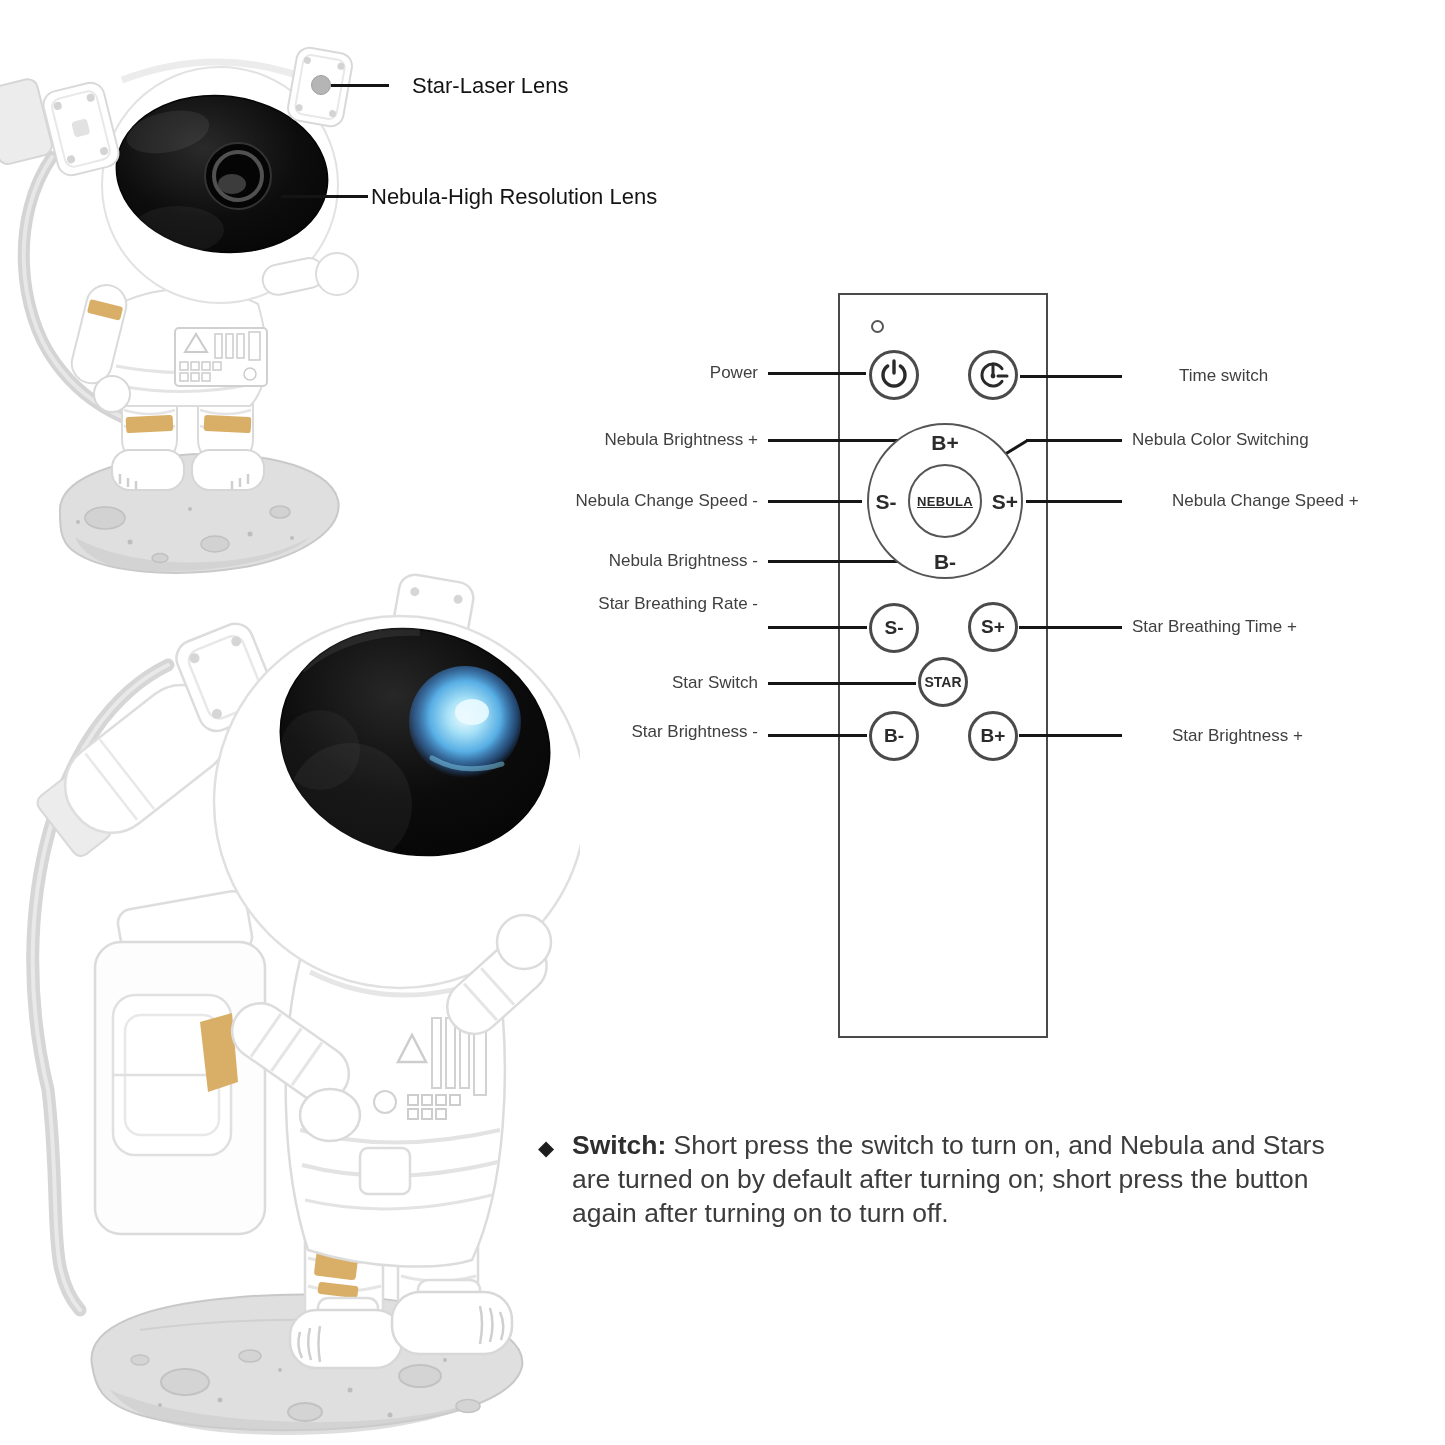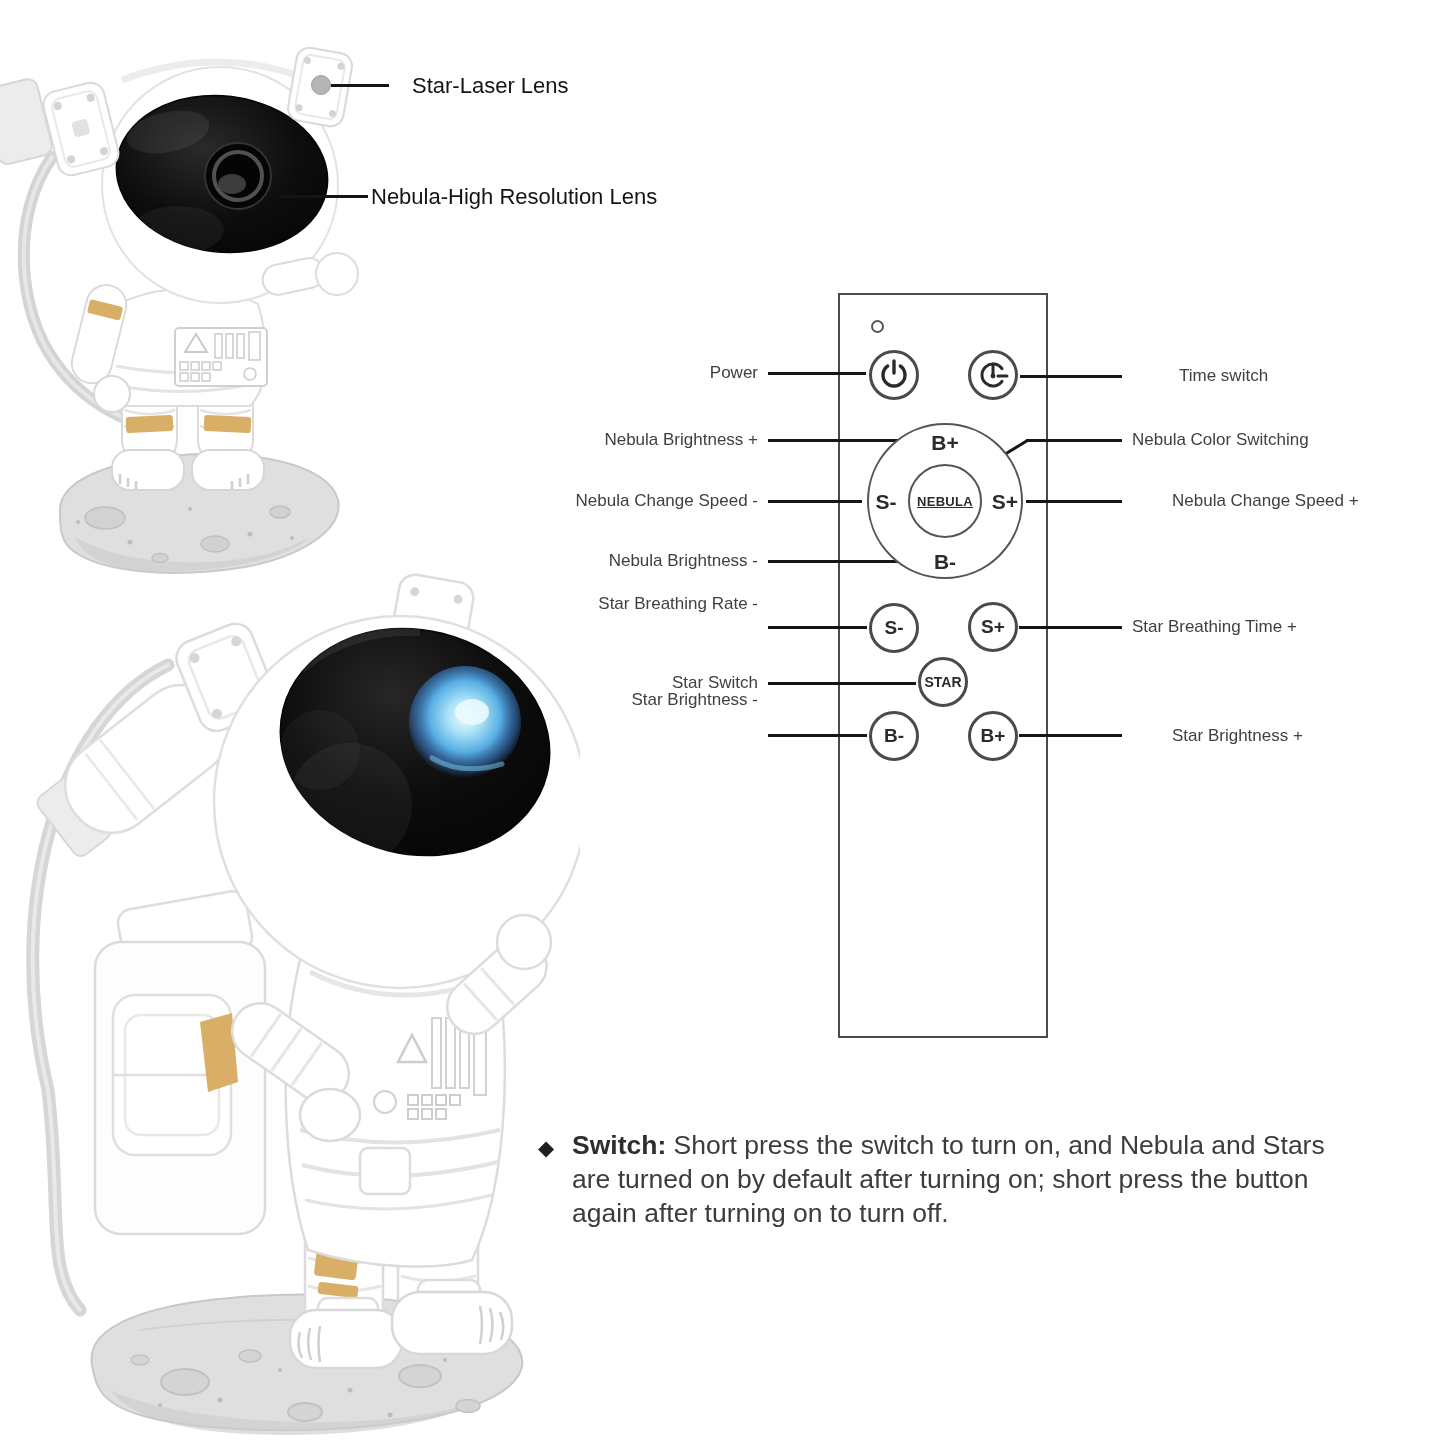--- a/index.html
+++ b/index.html
@@ -231,21 +231,21 @@
   <div class="rbtn" style="left:918px; top:657px; width:50px; height:50px; font-size:14px;">STAR</div>
   <div class="rbtn rbtn-50" style="left:869px; top:711px;">B-</div>
   <div class="rbtn rbtn-50" style="left:968px; top:711px;">B+</div>
 
   <div class="c-label c-label-left" style="right:687px; top:373px;text-align:right;">Power</div>
   <div class="c-label c-label-left" style="right:687px; top:440px;">Nebula Brightness +</div>
   <div class="c-label c-label-left" style="right:687px; top:501px;">Nebula Change Speed -</div>
   <div class="c-label c-label-left" style="right:687px; top:561px;">Nebula Brightness -</div>
   <div class="c-label c-label-left" style="right:687px; top:604px;">Star Breathing Rate -</div>
   <div class="c-label c-label-left" style="right:687px; top:683px;">Star Switch</div>
-  <div class="c-label c-label-left" style="right:687px; top:700px;">Star Brightness -</div>
+  <div class="c-label c-label-left" style="right:687px; top:732px;">Star Brightness -</div>
 
   <div class="c-label" style="left:1132px; top:376px;margin-left:47px;">Time switch</div>
   <div class="c-label" style="left:1132px; top:440px;">Nebula Color Switching</div>
   <div class="c-label" style="left:1132px; top:501px;margin-left:40px;">Nebula Change Speed +</div>
   <div class="c-label" style="left:1132px; top:627px;">Star Breathing Time +</div>
   <div class="c-label" style="left:1132px; top:736px;margin-left:40px;">Star Brightness +</div>
 
   <svg class="abs" style="left:0; top:570px;" width="580" height="875" viewBox="0 0 580 875">
     <defs>
       <radialGradient id="vg2" cx="38%" cy="32%" r="80%">

